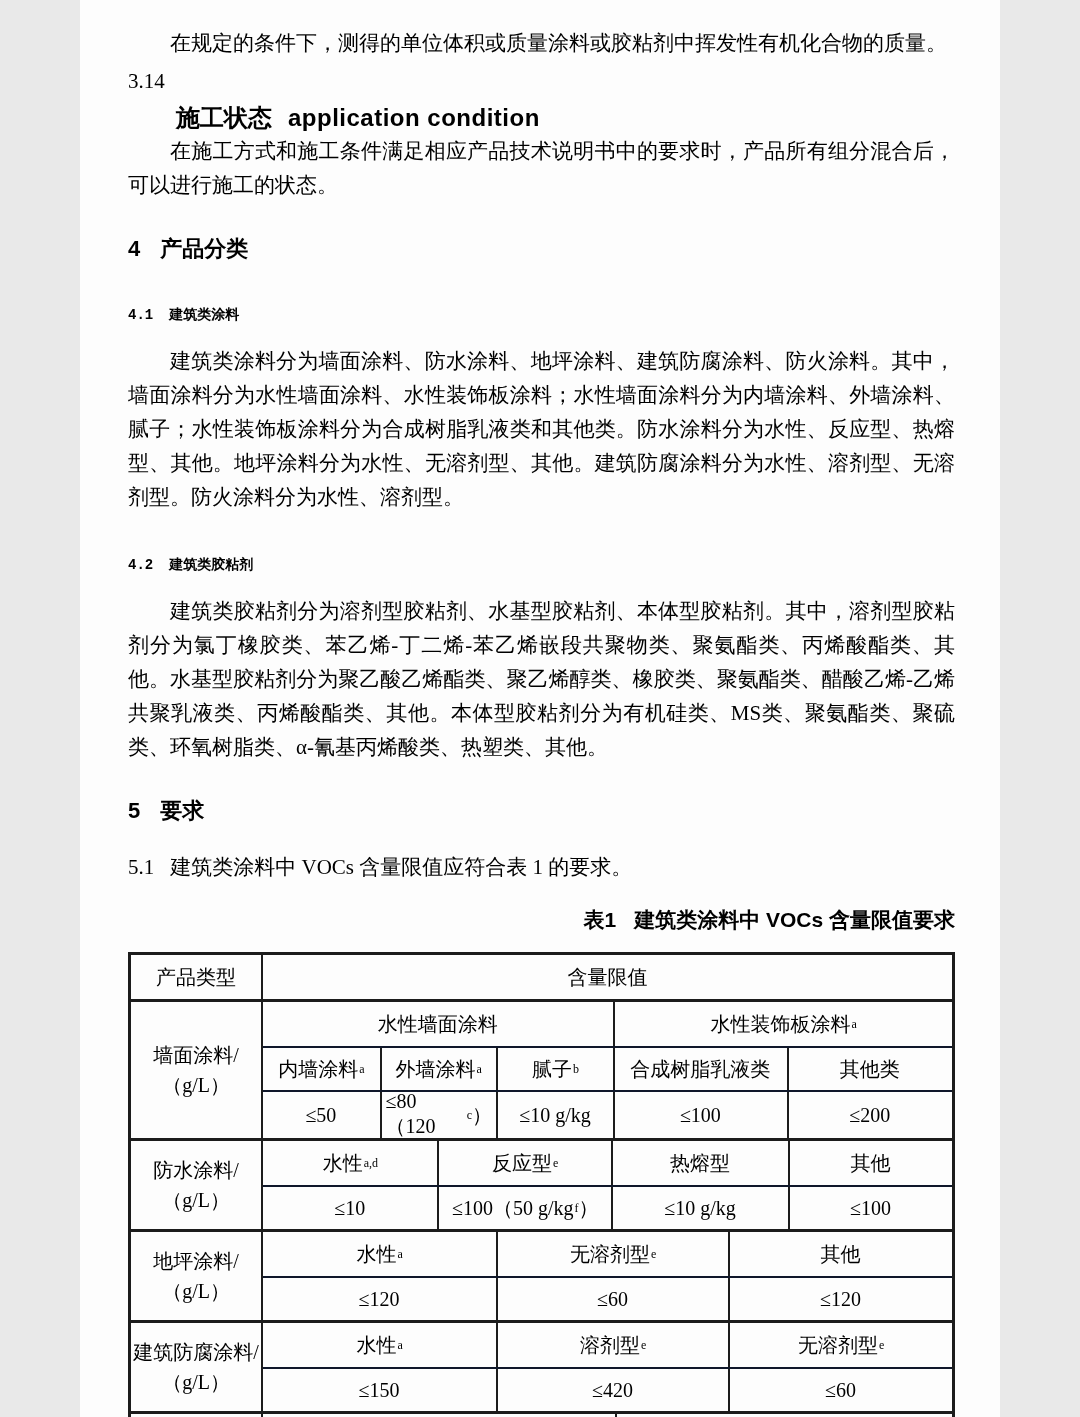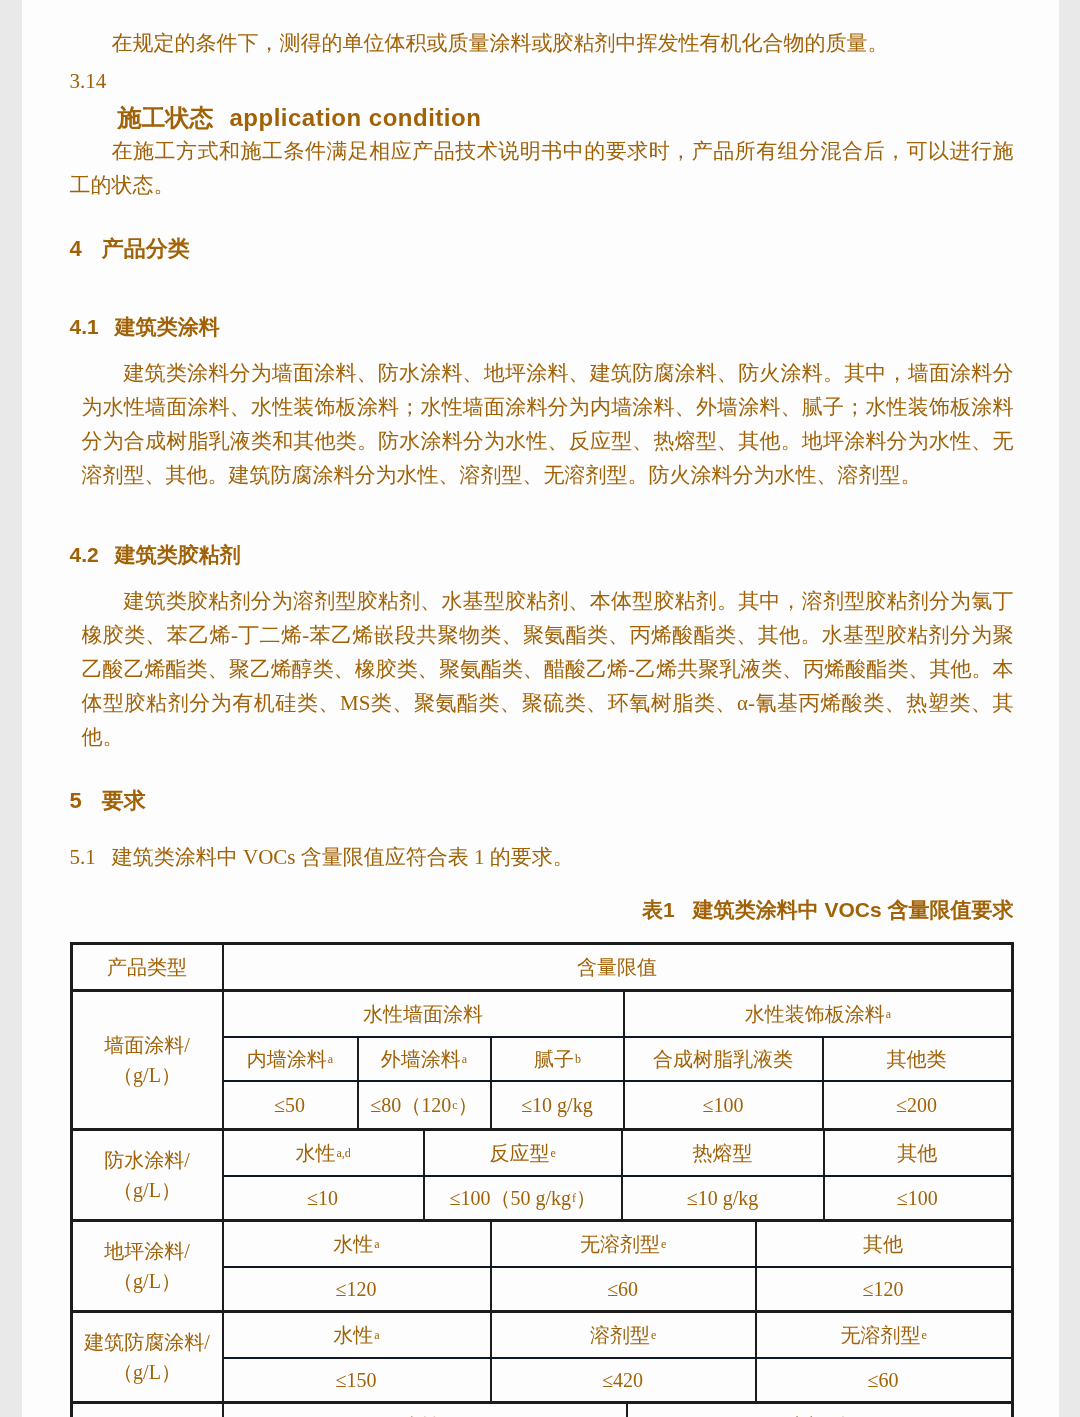--- a/index.html
+++ b/index.html
@@ -1,22 +1,22 @@
 <!DOCTYPE html>
 <html><head>
 <meta charset="utf-8">
 <style>
   * { margin: 0; padding: 0; box-sizing: border-box; }
   html, body { background: #e9e9e9; }
   .page {
-    width: 1037px;
+    width: 920px;
     height: 1417px;
     margin: 0 auto;
     background: #fdfdfd;
-    color: #a16207;
+    color: #000000;
     font-family: "Liberation Serif", "DejaVu Serif", serif;
     padding: 26px 45px 0 48px;
     overflow: hidden;
   }
   .body-text {
     font-size: 21px;
     line-height: 34px;
     text-align: justify;
   }
   .indent { text-indent: 2em; }
@@ -37,27 +37,27 @@
   .h-num { margin-right: 20px; }
   .h-num-sub { margin-right: 16px; }
   h2.sec {
     font-size: 22px;
     font-weight: bold;
     font-family: "Liberation Sans", "DejaVu Sans", sans-serif;
     margin-top: 32px;
     line-height: 30px;
   }
   h3.sec {
-    font-size: 21px;
+    font-size: 14px;
     font-weight: bold;
-    font-family: Liberation Sans, sans-serif;
-    margin-top: 48px;
-    line-height: 30px;
-  }
-  .after-heading { margin-top: 14px; margin-left: 12px; }
+    font-family: Liberation Mono, monospace;
+    margin-top: 36px;
+    line-height: 30px;
+  }
+  .after-heading { margin-top: 14px; }
   .clause51 {
     font-size: 21px;
     line-height: 30px;
     margin-top: 26px;
   }
   .c51-text { margin-left: 16px; }
   .tbl-caption {
     text-align: right;
     font-size: 21px;
     font-weight: bold;

